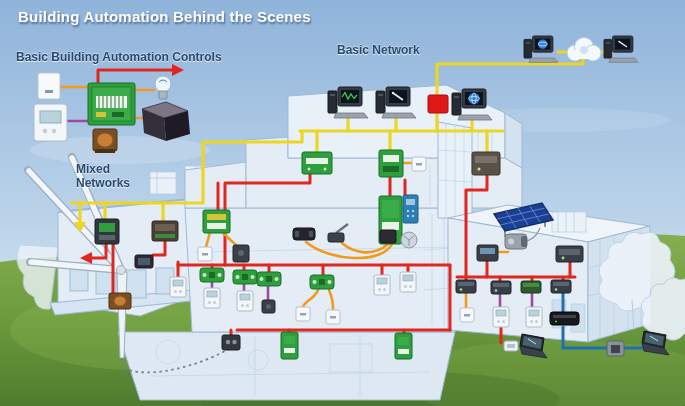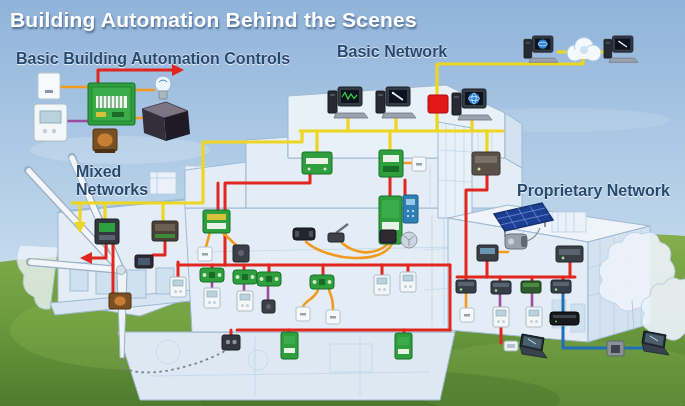--- a/index.html
+++ b/index.html
@@ -3,27 +3,27 @@
 <meta charset="utf-8">
 <style>
   html,body{margin:0;padding:0;background:#444;}
   .stage{
     position:relative;width:685px;height:406px;overflow:hidden;
     font-family:"Liberation Sans",sans-serif;
     background:linear-gradient(180deg,#8fb3da 0%,#aac8e6 35%,#cfe0ف 0,#cfe0f0 60%,#e2edf6 68%);
   }
   .stage svg{position:absolute;left:0;top:0;}
   .page-title{
-    position:absolute;left:10px;top:8px;
-    font-size:21px;font-weight:bold;letter-spacing:.2px;color:#fff;
+    position:absolute;left:18px;top:8px;
+    font-size:15px;font-weight:bold;letter-spacing:.2px;color:#fff;
     text-shadow:1px 2px 2px rgba(25,45,85,.55);
     white-space:nowrap;
   }
   .netlabel{
-    position:absolute;font-size:16px;font-weight:bold;color:#27486f;
+    position:absolute;font-size:12px;font-weight:bold;color:#27486f;
     text-shadow:0 1px 1px rgba(255,255,255,.85), 0 -1px 1px rgba(255,255,255,.5);
     white-space:nowrap;
   }
   .lbl-basic{left:16px;top:50px;}
   .lbl-bacnet{left:337px;top:43px;}
   .lbl-mixed{left:76px;top:163px;width:84px;text-align:left;white-space:normal;line-height:1.15;}
   .lbl-prop{left:517px;top:182px;}
 </style>
 </head>
 <body>
@@ -526,15 +526,14 @@
     <g transform="translate(642,331)">
           <use href="#lp"></use>
         </g>
   </g>
 </svg>
 
 <div class="page-title">Building Automation Behind the Scenes</div>
 <div class="netlabel lbl-basic">Basic Building Automation Controls</div>
 <div class="netlabel lbl-bacnet">Basic Network</div>
 <div class="netlabel lbl-mixed">Mixed Networks</div>
-<div class="netlabel lbl-prop">Proprietary Network</div>
 
 </div>
 
 </body></html>

